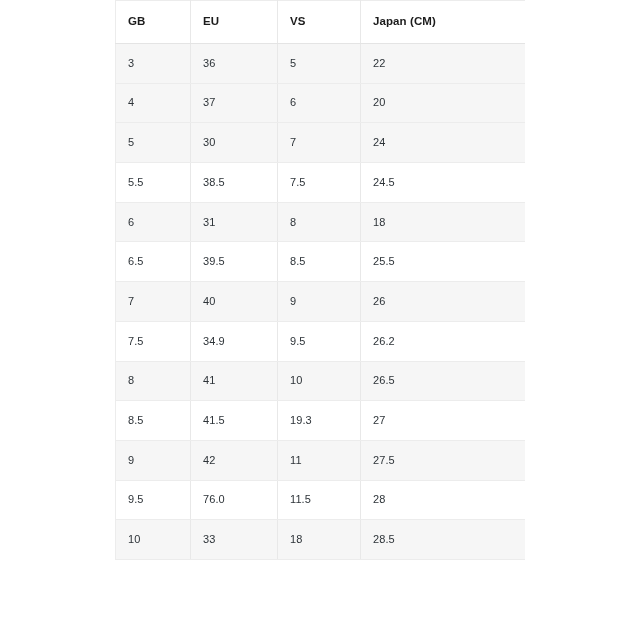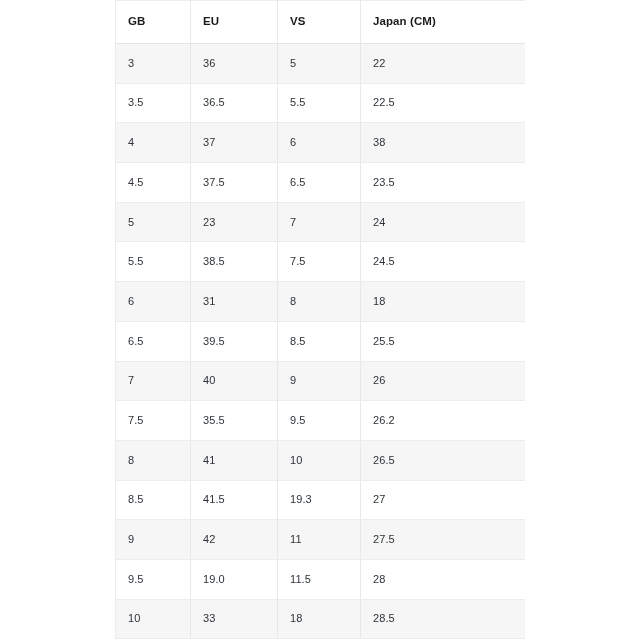--- a/index.html
+++ b/index.html
@@ -102,41 +102,29 @@
           <th>Japan (CM)</th>
         </tr>
       </thead>
       <tbody id="table-body">
           <tr class="shade">
             <td>3</td>
             <td>36</td>
             <td>5</td>
             <td>22</td>
           </tr>
-          <tr class="plain">
-            <td>3.5</td>
-            <td>36.5</td>
-            <td>5.5</td>
-            <td>22.5</td>
-          </tr>
           <tr class="shade">
             <td>4</td>
             <td>37</td>
             <td>6</td>
-            <td>38</td>
-          </tr>
-          <tr class="plain">
-            <td>4.5</td>
-            <td>37.5</td>
-            <td>6.5</td>
-            <td>23.5</td>
+            <td>20</td>
           </tr>
           <tr class="shade">
             <td>5</td>
-            <td>23</td>
+            <td>30</td>
             <td>7</td>
             <td>24</td>
           </tr>
           <tr class="plain">
             <td>5.5</td>
             <td>38.5</td>
             <td>7.5</td>
             <td>24.5</td>
           </tr>
           <tr class="shade">
@@ -152,21 +140,21 @@
             <td>25.5</td>
           </tr>
           <tr class="shade">
             <td>7</td>
             <td>40</td>
             <td>9</td>
             <td>26</td>
           </tr>
           <tr class="plain">
             <td>7.5</td>
-            <td>35.5</td>
+            <td>34.9</td>
             <td>9.5</td>
             <td>26.2</td>
           </tr>
           <tr class="shade">
             <td>8</td>
             <td>41</td>
             <td>10</td>
             <td>26.5</td>
           </tr>
           <tr class="plain">
@@ -176,21 +164,21 @@
             <td>27</td>
           </tr>
           <tr class="shade">
             <td>9</td>
             <td>42</td>
             <td>11</td>
             <td>27.5</td>
           </tr>
           <tr class="plain">
             <td>9.5</td>
-            <td>19.0</td>
+            <td>76.0</td>
             <td>11.5</td>
             <td>28</td>
           </tr>
           <tr class="shade">
             <td>10</td>
             <td>33</td>
             <td>18</td>
             <td>28.5</td>
           </tr>
         </tbody>

